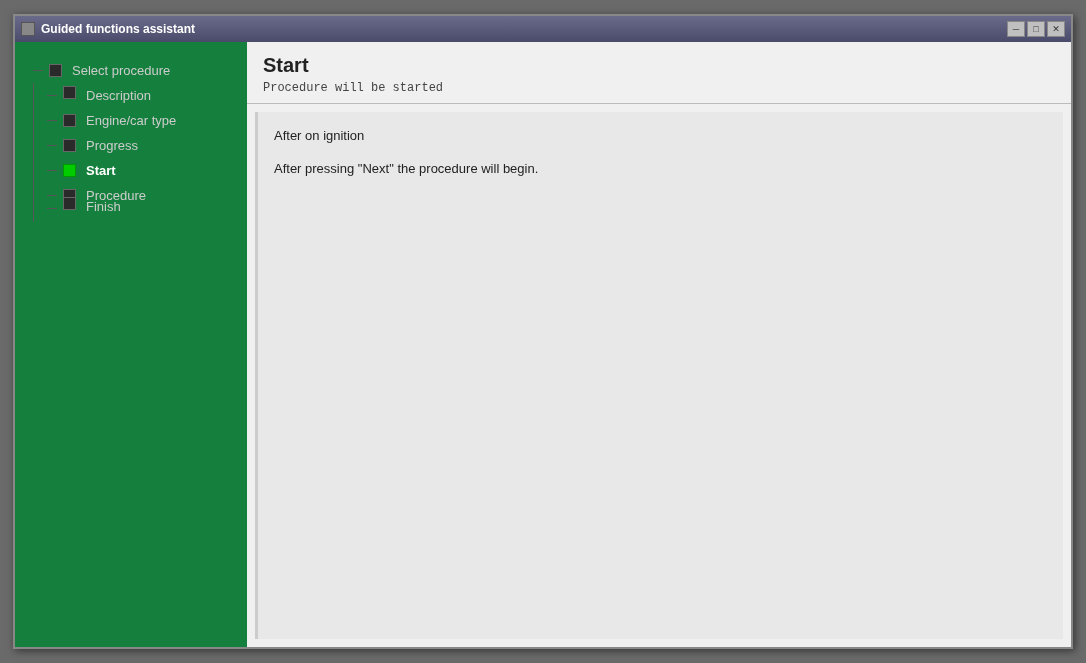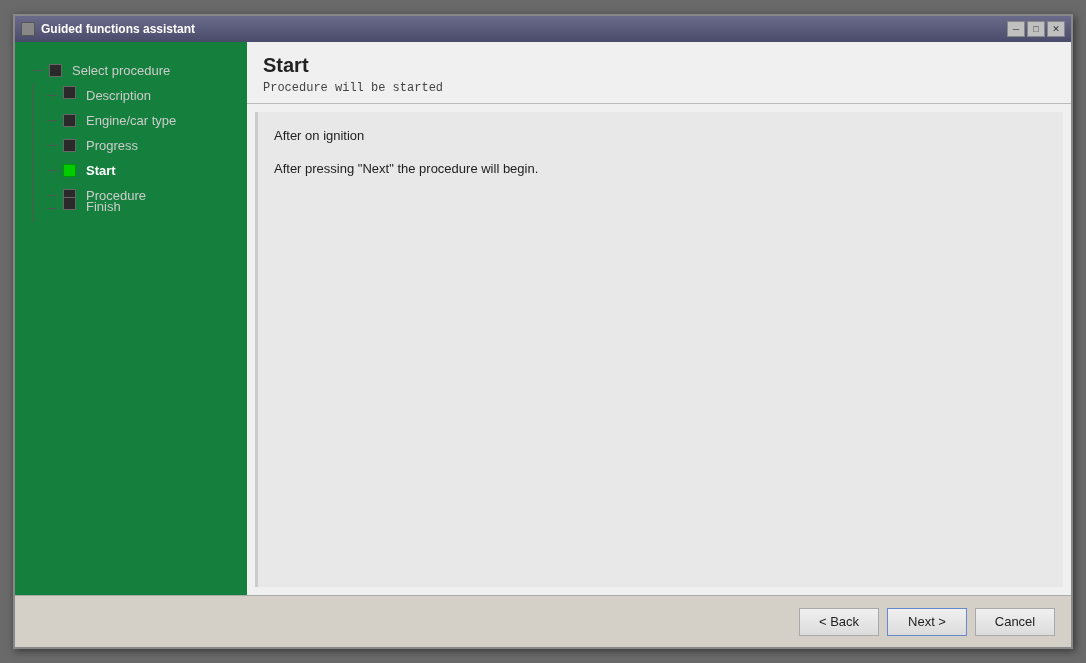--- a/index.html
+++ b/index.html
@@ -286,18 +286,13 @@
         <div class="instruction-text">
           <p>After on ignition</p>
           <div class="spacer"></div>
           <p>After pressing "Next" the procedure will begin.</p>
         </div>
       </div>
     </div>
 
   </div>
 
-  <div class="footer">
-    <button class="footer-btn">&lt; Back</button>
-    <button class="footer-btn next-btn">Next &gt;</button>
-    <button class="footer-btn">Cancel</button>
-  </div>
 </div>
 
 </body></html>

